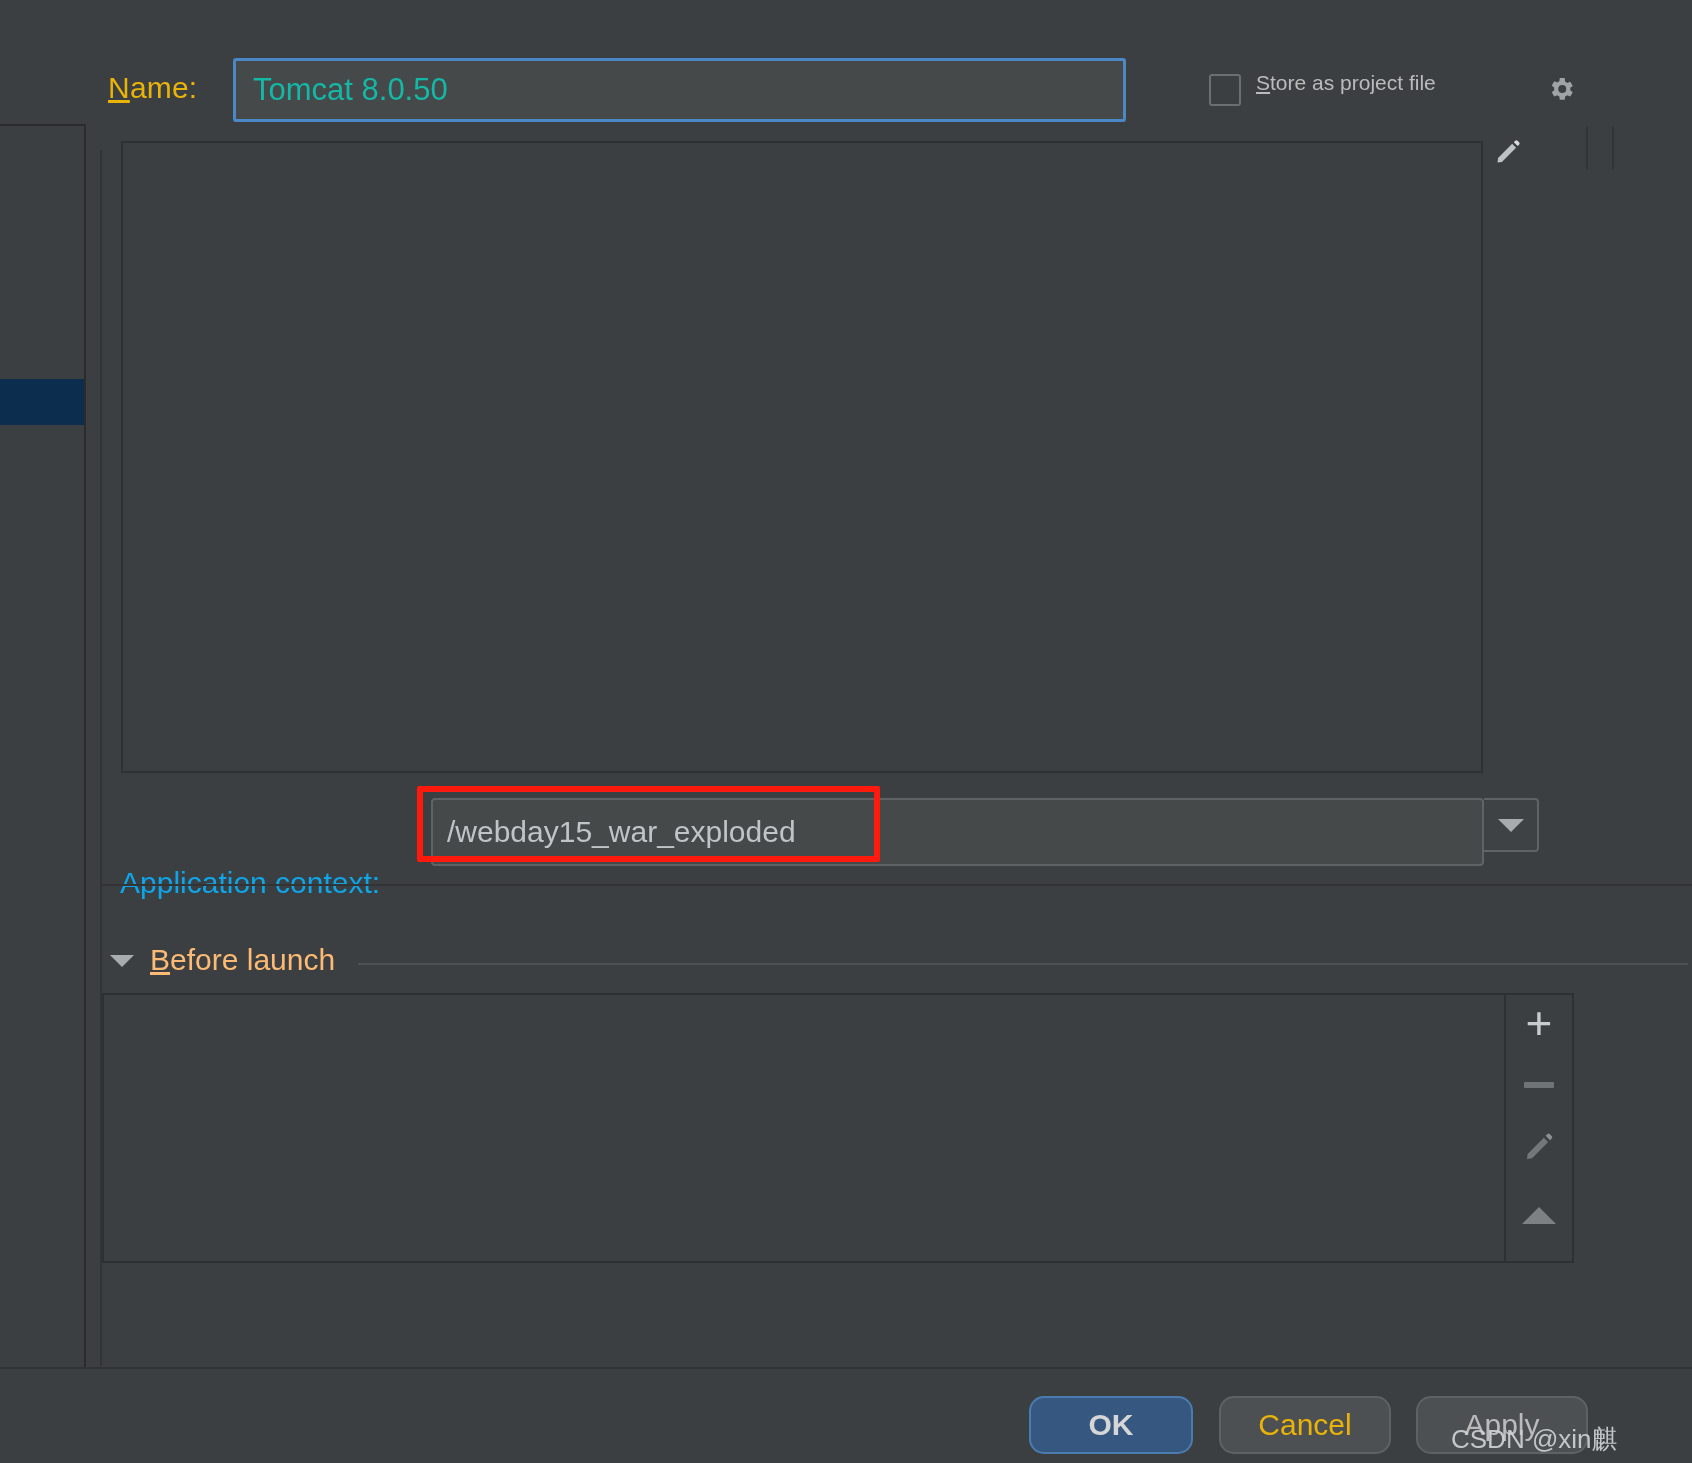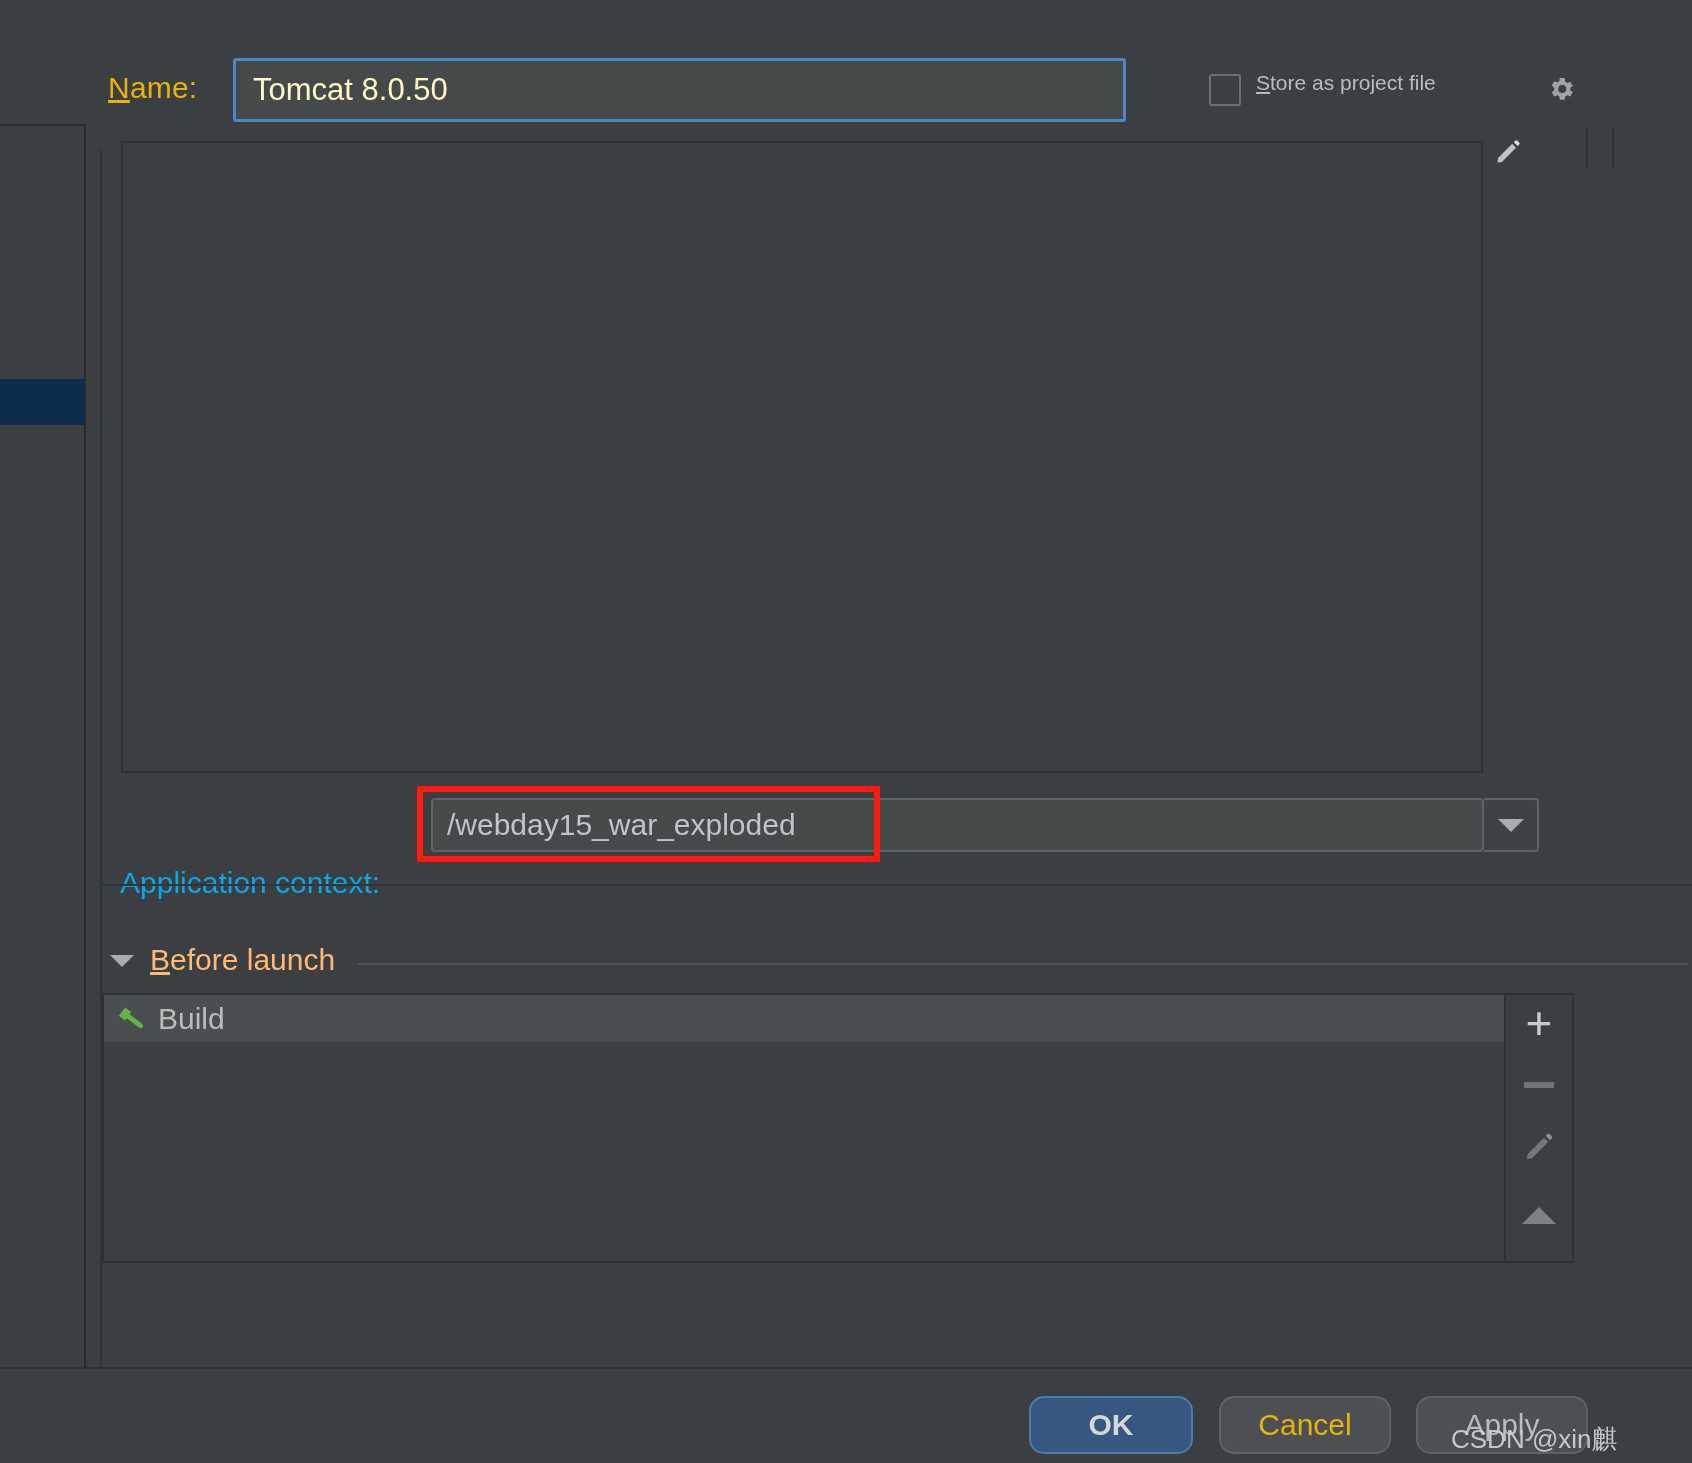--- a/index.html
+++ b/index.html
@@ -75,21 +75,21 @@
     border-radius: 3px;
     background: #45494a;
     box-sizing: border-box;
     display: flex;
     align-items: center;
   }
   .name-input {
     border: 0;
     outline: 0;
     background: transparent;
-    color: #fef9c3;
+    color: #14b8a6;
     font-family: "Liberation Sans", sans-serif;
     font-size: 31px;
     padding: 0 0 0 17px;
     width: 100%;
     caret-color: #bbbbbb;
   }
 
   .store-check {
     position: absolute;
     left: 1209px;
@@ -169,21 +169,21 @@
     height: 76px;
     border: 6px solid #ff1a0d;
     box-sizing: border-box;
     border-radius: 2px;
   }
   .ctx-field {
     position: absolute;
     left: 431px;
     top: 798px;
     width: 1053px;
-    height: 54px;
+    height: 68px;
     background: #45494a;
     border: 2px solid #5f6364;
     border-radius: 4px;
     box-sizing: border-box;
     display: flex;
     align-items: center;
   }
   .ctx-input {
     border: 0;
     outline: 0;
@@ -427,28 +427,20 @@
 <div class="ctx-highlight"></div>
 <div class="ctx-section-border"></div>
 
 <div class="bl-header">
   <div class="bl-tri"></div>
   <div class="bl-title"><span class="mnem">B</span><span>efore launch</span></div>
   <div class="bl-rule"></div>
 </div>
 
 <div class="bl-list">
-  <div class="bl-item selected">
-    <span class="bl-icon">
-      <svg width="32" height="32" viewBox="0 0 24 24" aria-hidden="true">
-        <path fill="#62b543" d="M6.6 3.2L3.4 6.4l4.1 4.1 1.4-1.5 8.2 8.2a1.8 1.8 0 1 0 2.6-2.6L11.5 6.4 13 5 8.9 0.9 6.6 3.2z" transform="translate(1,2) rotate(-8 12 12)"></path>
-      </svg>
-    </span>
-    <span>Build</span>
-  </div>
 </div>
 
 <div class="bl-toolbar">
   <div class="tb-btn" style="top:0">
     <span class="tb-plus">+</span>
   </div>
   <div class="tb-btn" style="top:62px">
     <span class="tb-minus"></span>
   </div>
   <div class="tb-btn" style="top:126px">

